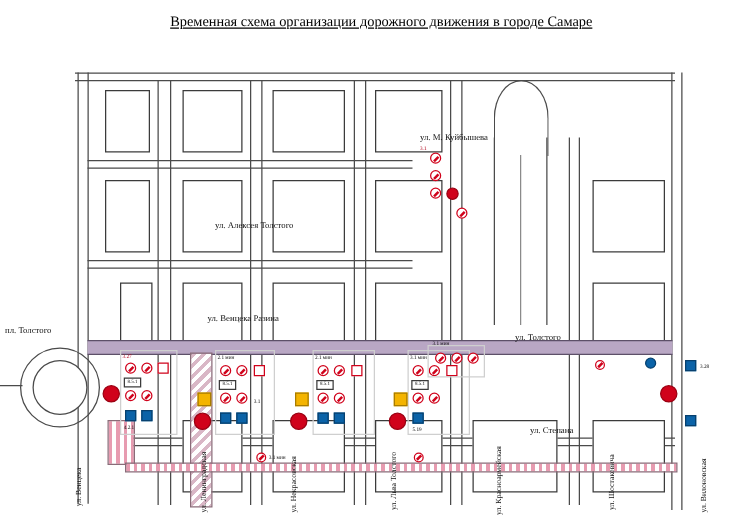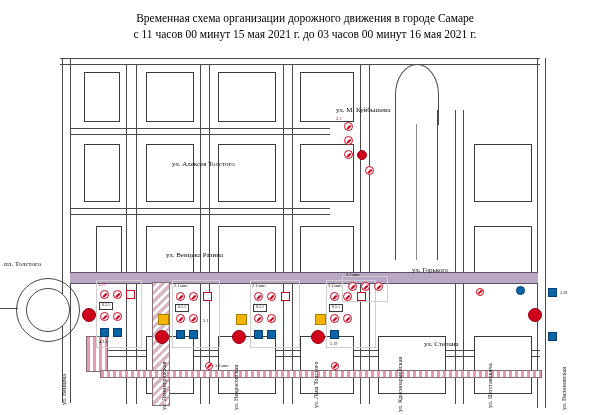--- a/index.html
+++ b/index.html
@@ -7,21 +7,21 @@
     width:600px;height:415px;
     background:#ffffff;
     font-family:"Liberation Serif", serif;
     overflow:hidden;
     position:relative;
   }
   #sheet{position:absolute;left:0;top:0;width:600px;height:415px;}
 
   .title{
     position:absolute;left:60px;top:10px;width:490px;
-    text-align:center;font-size:11.5px;line-height:16px;color:#000;
+    text-align:center;font-size:11.5px;line-height:16px;color:#000;text-decoration:underline;
   }
   .title div{white-space:nowrap;}
 
   .map{
     position:absolute;left:0;top:50px;width:600px;height:365px;
   }
 
   
   .blk{position:absolute;background:#ffffff;border:1px solid #3b3b3b;}
   .hline{position:absolute;background:#4a4a4a;height:1px;}
@@ -78,21 +78,20 @@
 
   .clusterbox{position:absolute;border:1px solid #cfcfcf;background:rgba(255,255,255,0.0);}
 </style>
 </head>
 <body>
 
 <div id="sheet">
 
   <div class="title">
     <div>Временная схема организации дорожного движения в городе Самаре</div>
-    <div>с 11 часов 00 минут 15 мая 2021 г. до 03 часов 00 минут 16 мая 2021 г.</div>
   </div>
 
   <div class="map">
 
     <div class="hline" style="left:60px;top:8px;width:480px;"></div>
     <div class="hline" style="left:60px;top:14px;width:480px;"></div>
 
     <div class="vline" style="left:537px;top:8px;height:350px;"></div>
     <div class="vline" style="left:545px;top:8px;height:350px;"></div>
 
@@ -157,23 +156,23 @@
     <div class="hline" style="left:0px;top:258px;width:18px;"></div>
 
     <div class="mainstreet" style="left:70px;top:222px;width:468px;height:10px;"></div>
 
     <div class="hatch" style="left:152px;top:232px;width:16px;height:122px;"></div>
 
     <div class="crosswalk" style="left:86px;top:286px;width:20px;height:34px;"></div>
     <div class="crosswalk" style="left:100px;top:320px;width:440px;height:6px;"></div>
 
     <div class="lbl big" style="left:336px;top:56px;">ул. М. Куйбышева</div>
-    <div class="lbl big" style="left:172px;top:110px;">ул. Алексея Толстого</div>
+    <div class="lbl big" style="left:172px;top:126px;">ул. Алексея Толстого</div>
     <div class="lbl big" style="left:166px;top:201px;">ул. Венцека Разина</div>
-    <div class="lbl big" style="left:412px;top:216px;">ул. Горького</div>
+    <div class="lbl big" style="left:412px;top:216px;">ул. Толстого</div>
     <div class="lbl big" style="left:4px;top:210px;">пл. Толстого</div>
 
     <div class="lbl v" style="left:60px;top:355px;">ул. Венцека</div>
     <div class="lbl v" style="left:160px;top:360px;">ул. Ленинградская</div>
     <div class="lbl v" style="left:232px;top:360px;">ул. Некрасовская</div>
     <div class="lbl v" style="left:312px;top:358px;">ул. Льва Толстого</div>
     <div class="lbl v" style="left:396px;top:362px;">ул. Красноармейская</div>
     <div class="lbl v" style="left:486px;top:358px;">ул. Шостаковича</div>
     <div class="lbl v" style="left:560px;top:360px;">ул. Вилоновская</div>
     <div class="lbl big" style="left:424px;top:290px;">ул. Степана</div>

